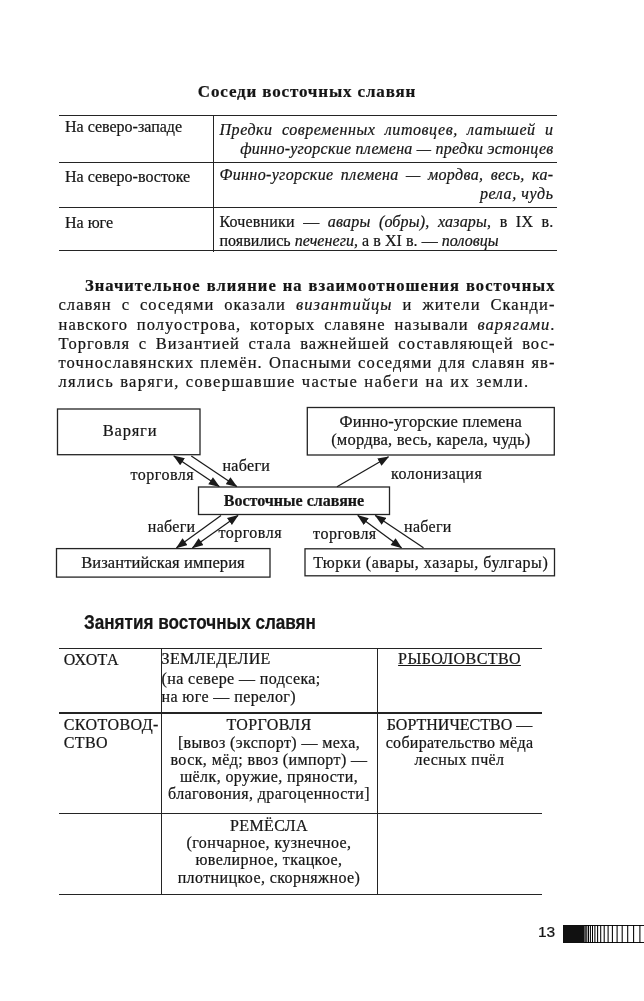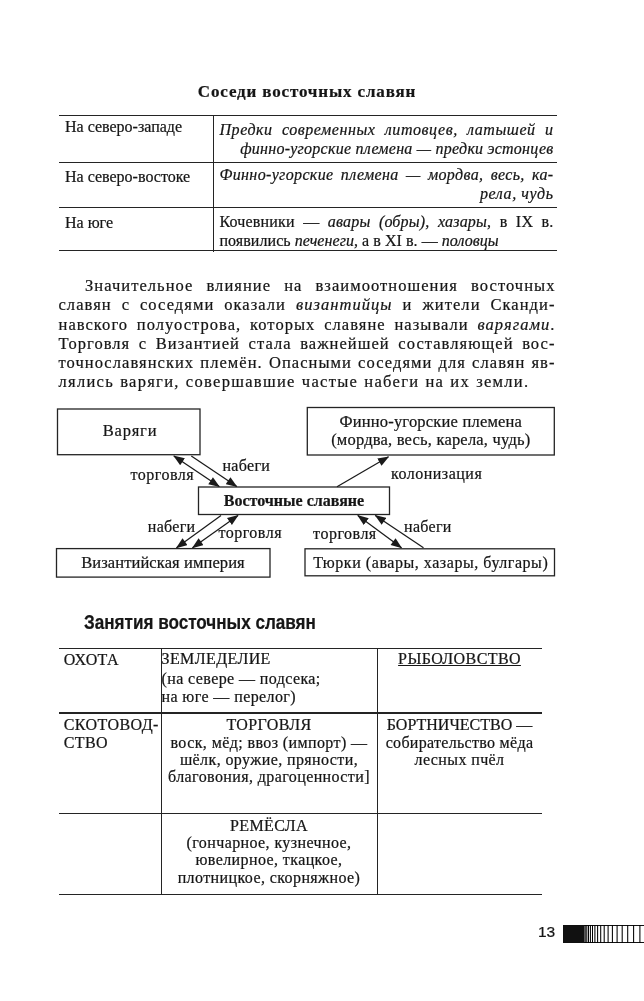--- a/index.html
+++ b/index.html
@@ -33,21 +33,21 @@
     <div class="i" style="letter-spacing:0.55px;">рела, чудь</div>
   </div>
   <div class="abs" style="left:6.5px;top:97.8px;">На юге</div>
   <div class="abs" style="left:161px;top:96.5px;width:334px;letter-spacing:0.18px;">
     <div class="j">Кочевники — <span class="i">авары (обры)</span>, <span class="i">хазары</span>, в IX в.</div>
     <div style="letter-spacing:0.05px;">появились <span class="i">печенеги</span>, а в XI в. — <span class="i">половцы</span></div>
   </div>
 </div>
 
 <div class="abs" style="left:58.5px;top:276.2px;width:497px;font-size:16.5px;line-height:19.15px;letter-spacing:1.05px;">
-  <div class="j" style="padding-left:26.5px;">Значительное влияние на взаимоотношения восточных</div>
+  <div class="j" style="padding-left:26.5px;font-weight:bold;">Значительное влияние на взаимоотношения восточных</div>
   <div class="j">славян с соседями оказали <span class="i">византийцы</span> и жители Сканди-</div>
   <div class="j">навского полуострова, которых славяне называли <span class="i">варягами</span>.</div>
   <div class="j">Торговля с Византией стала важнейшей составляющей вос-</div>
   <div class="j">точнославянских племён. Опасными соседями для славян яв-</div>
   <div style="letter-spacing:1.3px;word-spacing:0.7px;">лялись варяги, совершавшие частые набеги на их земли.</div>
 </div>
 
 <svg class="abs" style="left:0;top:400px;" width="644" height="200" viewBox="0 0 644 200">
   <defs>
     <marker id="ah" viewBox="0 0 12 9" refX="10.8" refY="4.5" markerWidth="12" markerHeight="9" orient="auto-start-reverse" markerUnits="userSpaceOnUse">
@@ -103,20 +103,21 @@
   <div class="abs" style="left:103px;top:2.4px;width:215px;text-align:left;">
     <div>ЗЕМЛЕДЕЛИЕ</div>
     <div style="margin-top:3.3px;">(на севере — подсека;</div>
     <div>на юге — перелог)</div>
   </div>
   <div class="abs" style="left:319px;top:2.9px;width:164px;text-align:center;text-decoration:underline;">РЫБОЛОВСТВО</div>
 
   <div class="abs" style="left:5.3px;top:68.8px;width:96px;">СКОТОВОД-СТВО</div>
   <div class="abs" style="left:103px;top:68.8px;width:215px;text-align:center;">
     <div>ТОРГОВЛЯ</div>
+    <div>[вывоз (экспорт) — меха,</div>
     <div>воск, мёд; ввоз (импорт) —</div>
     <div>шёлк, оружие, пряности,</div>
     <div>благовония, драгоценности]</div>
   </div>
   <div class="abs" style="left:103px;top:169.4px;width:215px;text-align:center;">
     <div>РЕМЁСЛА</div>
     <div>(гончарное, кузнечное,</div>
     <div>ювелирное, ткацкое,</div>
     <div>плотницкое, скорняжное)</div>
   </div>

